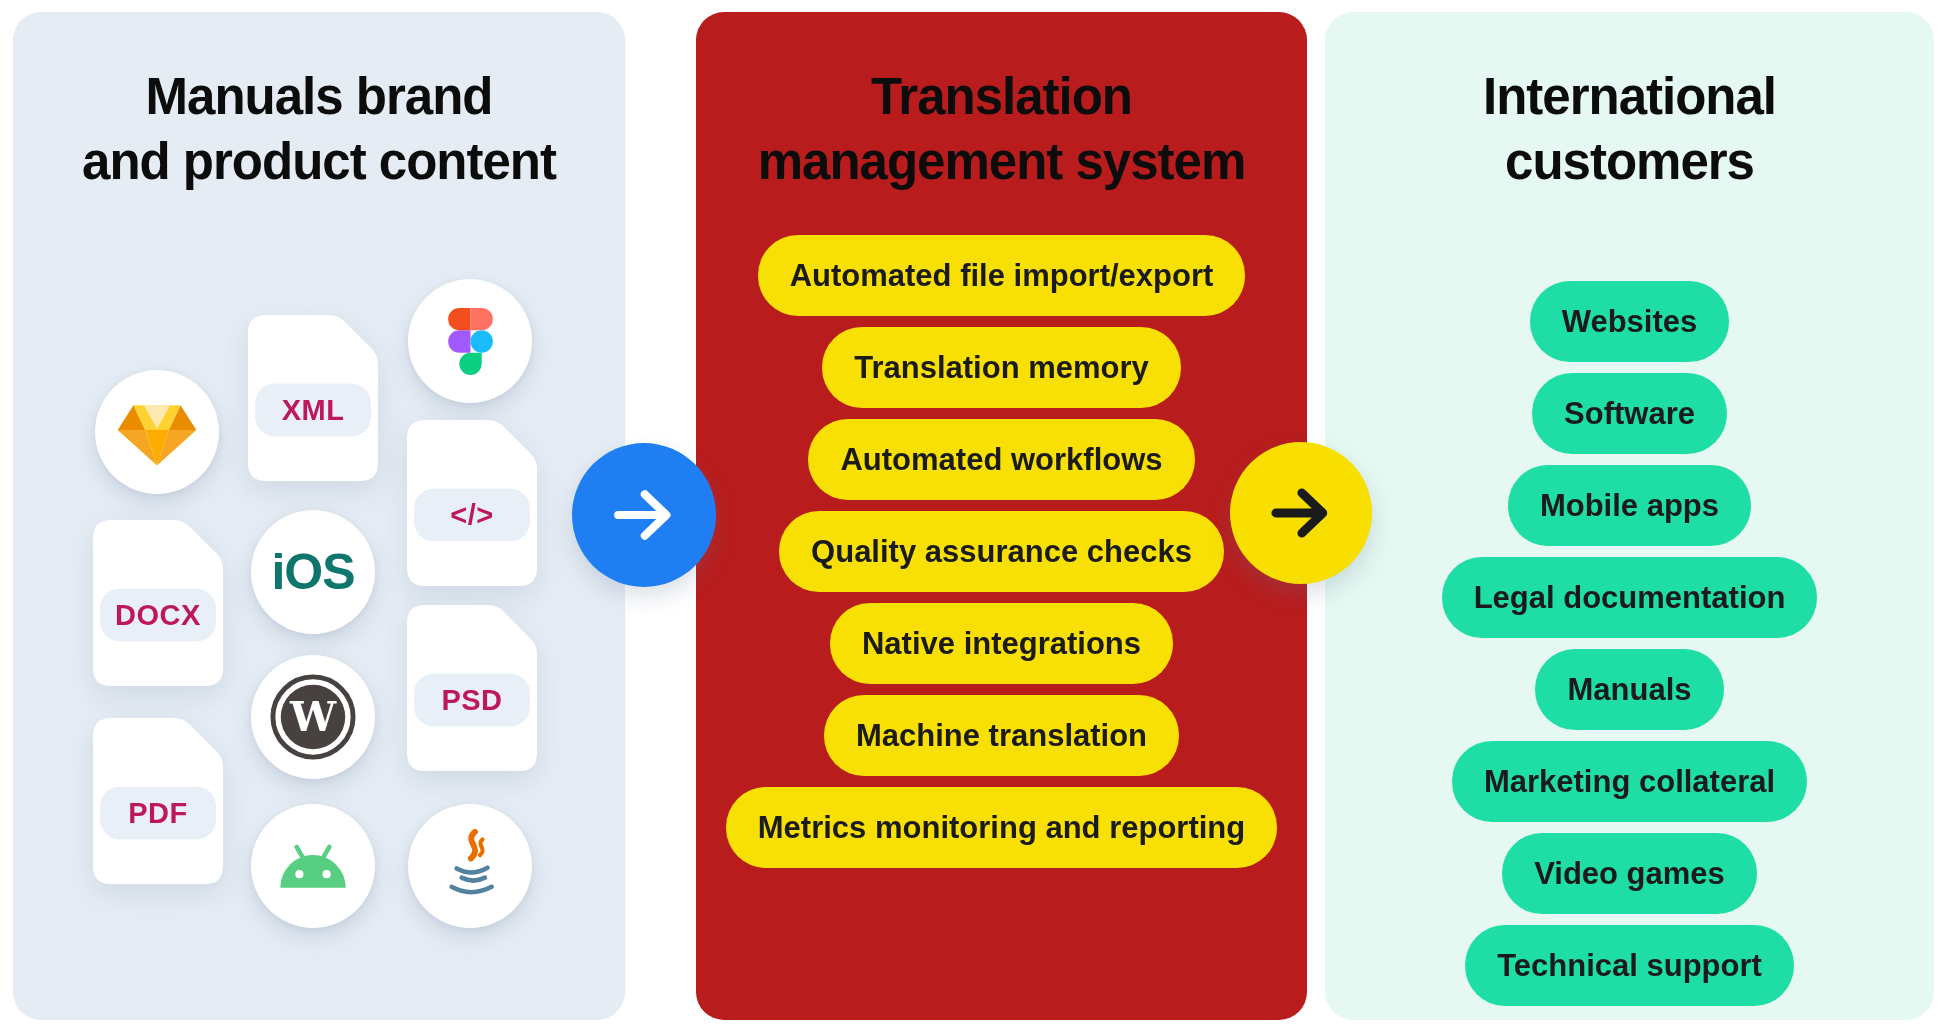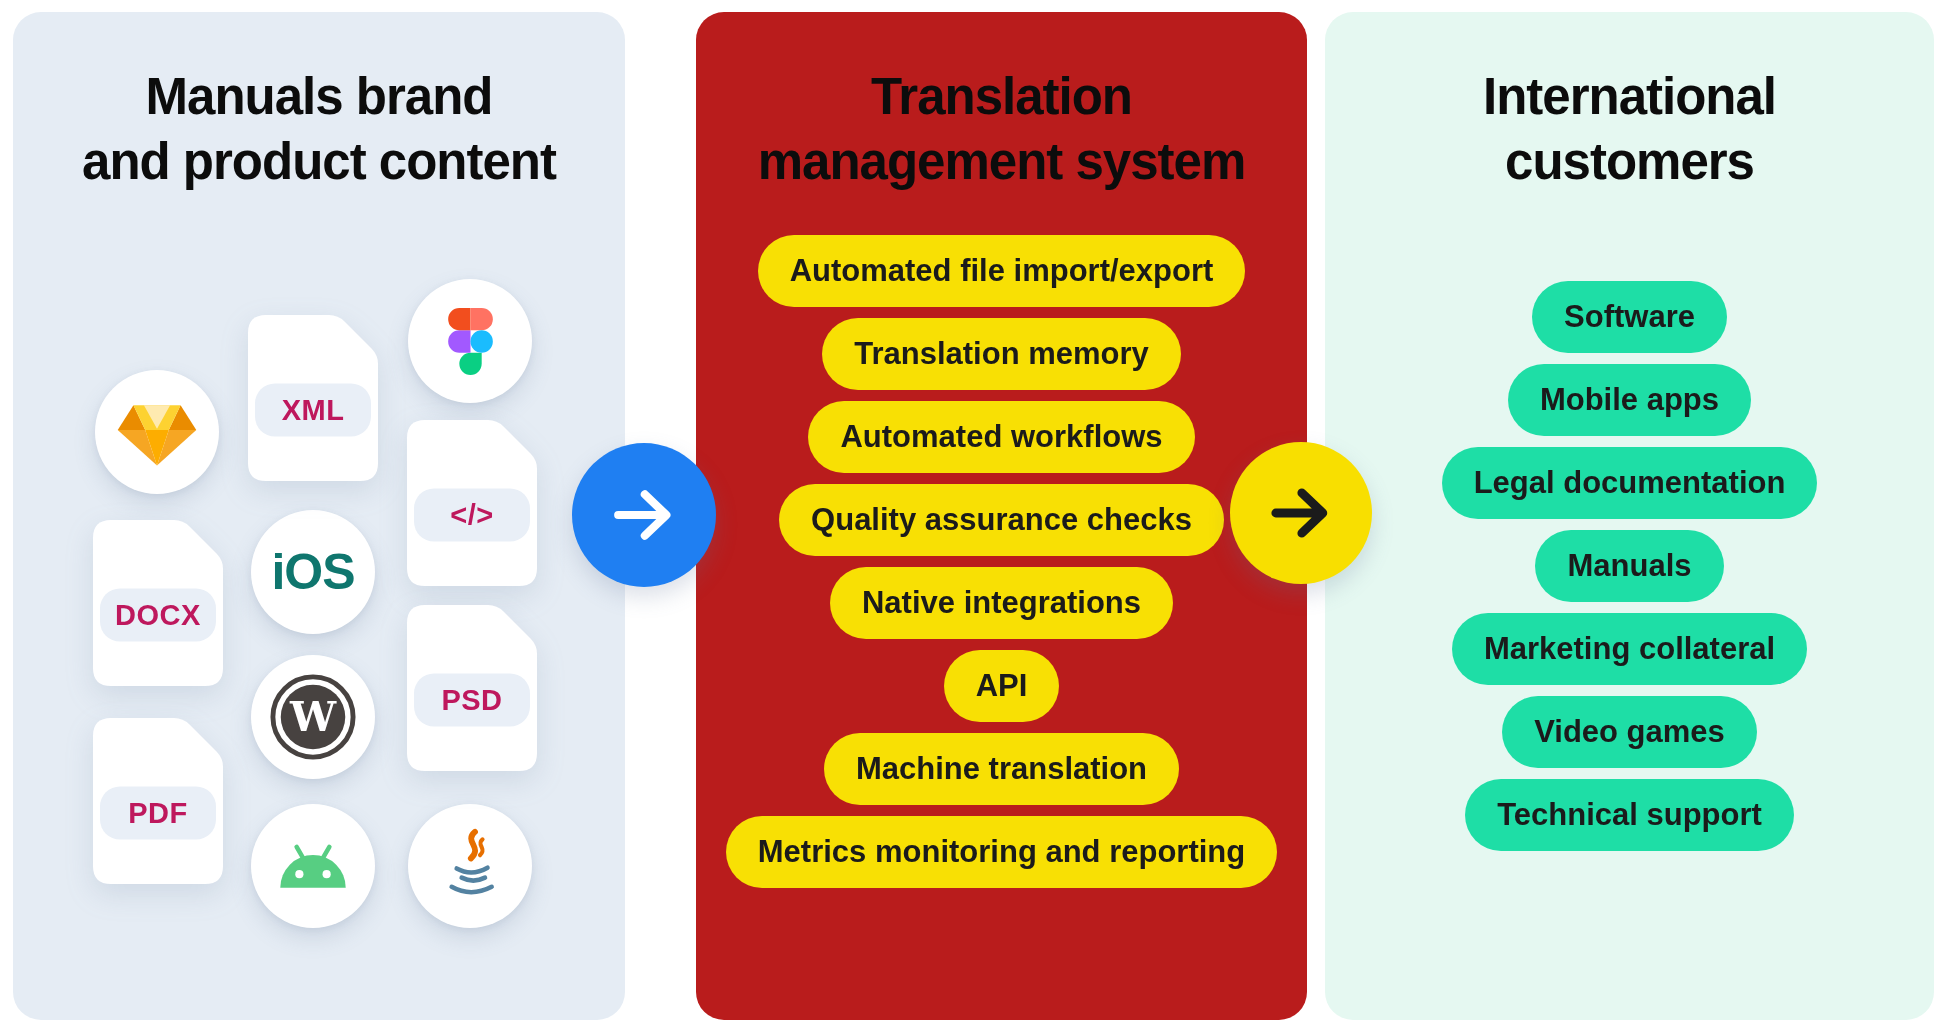--- a/index.html
+++ b/index.html
@@ -54,21 +54,21 @@
   .pos-psd    { left:394px; top:593px;padding-left:46px; }
 
   
   .pill-stack{
     position:absolute; left:0; right:0; display:flex; flex-direction:column;
     align-items:center; gap:11px;
   }
   .stack-mid  { top:223px; }
   .stack-right{ top:269px; }
   .pill{
-    height:72px; border-radius:40px; display:flex; align-items:center;
+    height:81px; border-radius:40px; display:flex; align-items:center;
     padding:0 32px; font-size:31px; font-weight:700; color:#1b1b1b; white-space:nowrap;
   }
   .pill-yellow{ background:#f8e004; }
   .pill-teal  { background:#1edea6; }
 
   
   .flow-circle{
     position:absolute; border-radius:50%;
     display:flex; align-items:center; justify-content:center;
     box-shadow:0 10px 22px rgba(96,116,148,.22);
@@ -181,32 +181,32 @@
     <h2 class="panel-title">
       <span>Translation</span>
       <span>management system</span>
     </h2>
     <div class="pill-stack stack-mid">
       <div class="pill pill-yellow">Automated file import/export</div>
       <div class="pill pill-yellow">Translation memory</div>
       <div class="pill pill-yellow">Automated workflows</div>
       <div class="pill pill-yellow">Quality assurance checks</div>
       <div class="pill pill-yellow">Native integrations</div>
-      <div class="pill pill-yellow">API</div>
       <div class="pill pill-yellow">Machine translation</div>
       <div class="pill pill-yellow">Metrics monitoring and reporting</div>
     </div>
   </section>
 
   <section class="panel panel-right">
     <h2 class="panel-title">
       <span>International</span>
       <span>customers</span>
     </h2>
     <div class="pill-stack stack-right">
+      <div class="pill pill-teal">Websites</div>
       <div class="pill pill-teal">Software</div>
       <div class="pill pill-teal">Mobile apps</div>
       <div class="pill pill-teal">Legal documentation</div>
       <div class="pill pill-teal">Manuals</div>
       <div class="pill pill-teal">Marketing collateral</div>
       <div class="pill pill-teal">Video games</div>
       <div class="pill pill-teal">Technical support</div>
     </div>
   </section>
 

